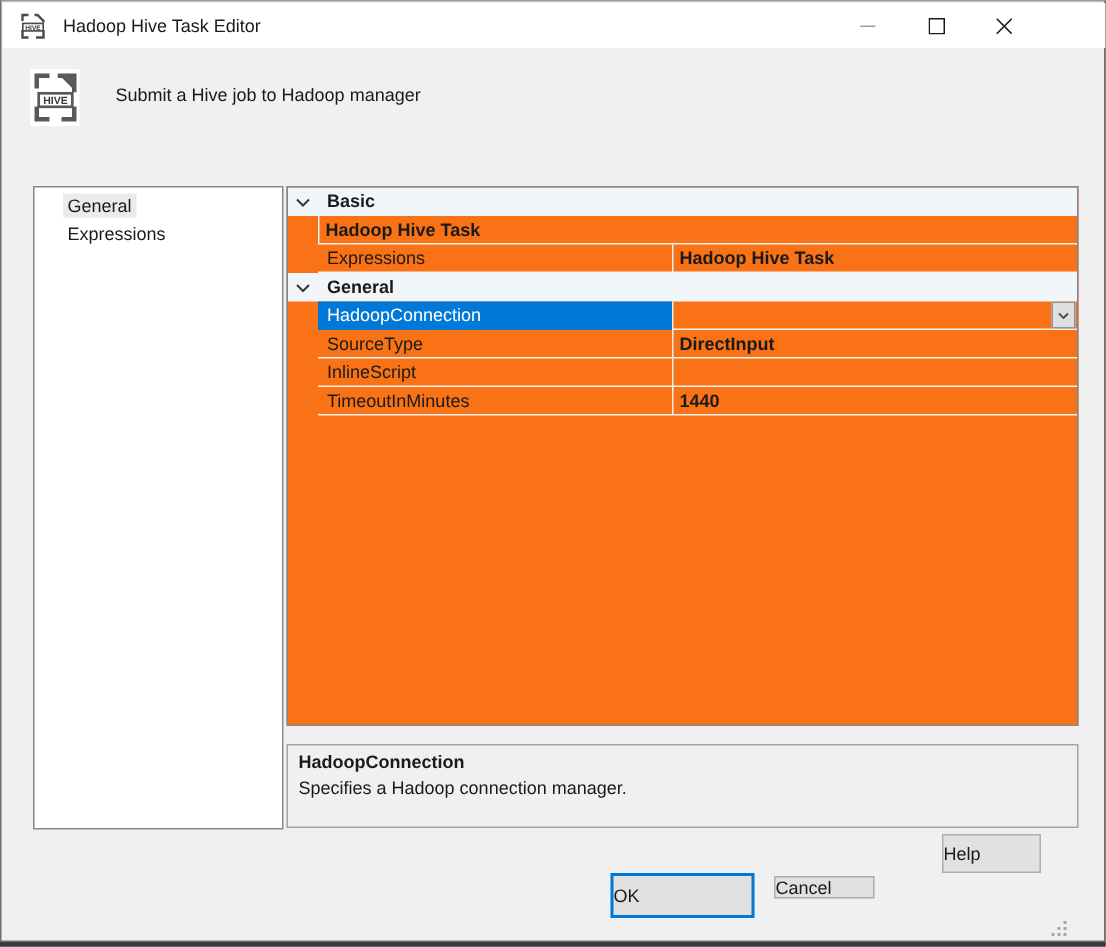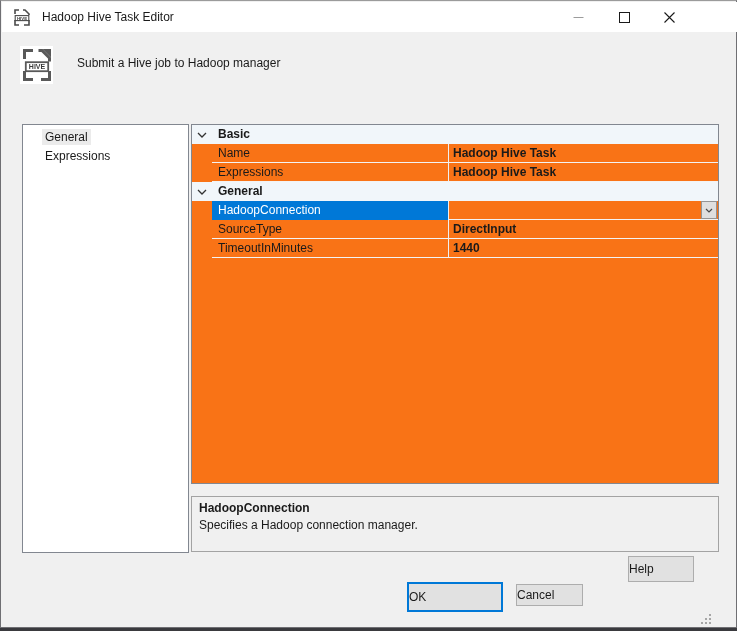--- a/index.html
+++ b/index.html
@@ -55,21 +55,21 @@
                display:flex; align-items:center; justify-content:center; }
 
   
   .details { position:absolute; left:190px; top:495px; width:528px; height:56px;
              background:#F0F0F0; border:1px solid #A3A3A3; padding:4px 7px; }
   .details-title { font-weight:bold; margin-bottom:3px; }
 
   
   .btn { position:absolute; background:#E1E1E1; display:flex; align-items:center; justify-content:flex-start; }
   .btn-ok     { left:406px; top:581px; width:96px; height:30px; border:2px solid #0078D7; }
-  .btn-cancel { left:515px; top:583px; width:67px; height:22px; border:1px solid #ADADAD; }
+  .btn-cancel { left:515px; top:583px; width:67px; height:15px; border:1px solid #ADADAD; }
   .btn-help   { left:627px; top:555px; width:66px; height:26px; border:1px solid #ADADAD; }
 
   .grip { position:absolute; left:699px; top:612px; width:12px; height:12px; }
 </style>
 </head>
 <body>
 
 <div class="stage">
   <div class="dialog">
 
@@ -128,21 +128,20 @@
         <div class="gutter">
           <svg width="10" height="6">
             <polyline points="1,1 5,5 9,1" fill="none" stroke="#333333" stroke-width="1.3"></polyline>
           </svg>
         </div>
         <div class="cat-label">Basic</div>
       </div>
 
       <div class="grow">
         <div class="gutter"></div>
-        <div class="pname">Name</div>
         <div class="pvalue">
           <span class="boldval">Hadoop Hive Task</span>
         </div>
       </div>
 
       <div class="grow">
         <div class="gutter"></div>
         <div class="pname">Expressions</div>
         <div class="pvalue">
           <span class="boldval">Hadoop Hive Task</span>
@@ -172,20 +171,27 @@
       </div>
 
       <div class="grow">
         <div class="gutter"></div>
         <div class="pname">SourceType</div>
         <div class="pvalue">
           <span class="boldval">DirectInput</span>
         </div>
       </div>
 
+      <div class="grow">
+        <div class="gutter"></div>
+        <div class="pname">InlineScript</div>
+        <div class="pvalue">
+          <span></span>
+        </div>
+      </div>
 
       <div class="grow">
         <div class="gutter"></div>
         <div class="pname">TimeoutInMinutes</div>
         <div class="pvalue">
           <span class="boldval">1440</span>
         </div>
       </div>
 
     </div>

